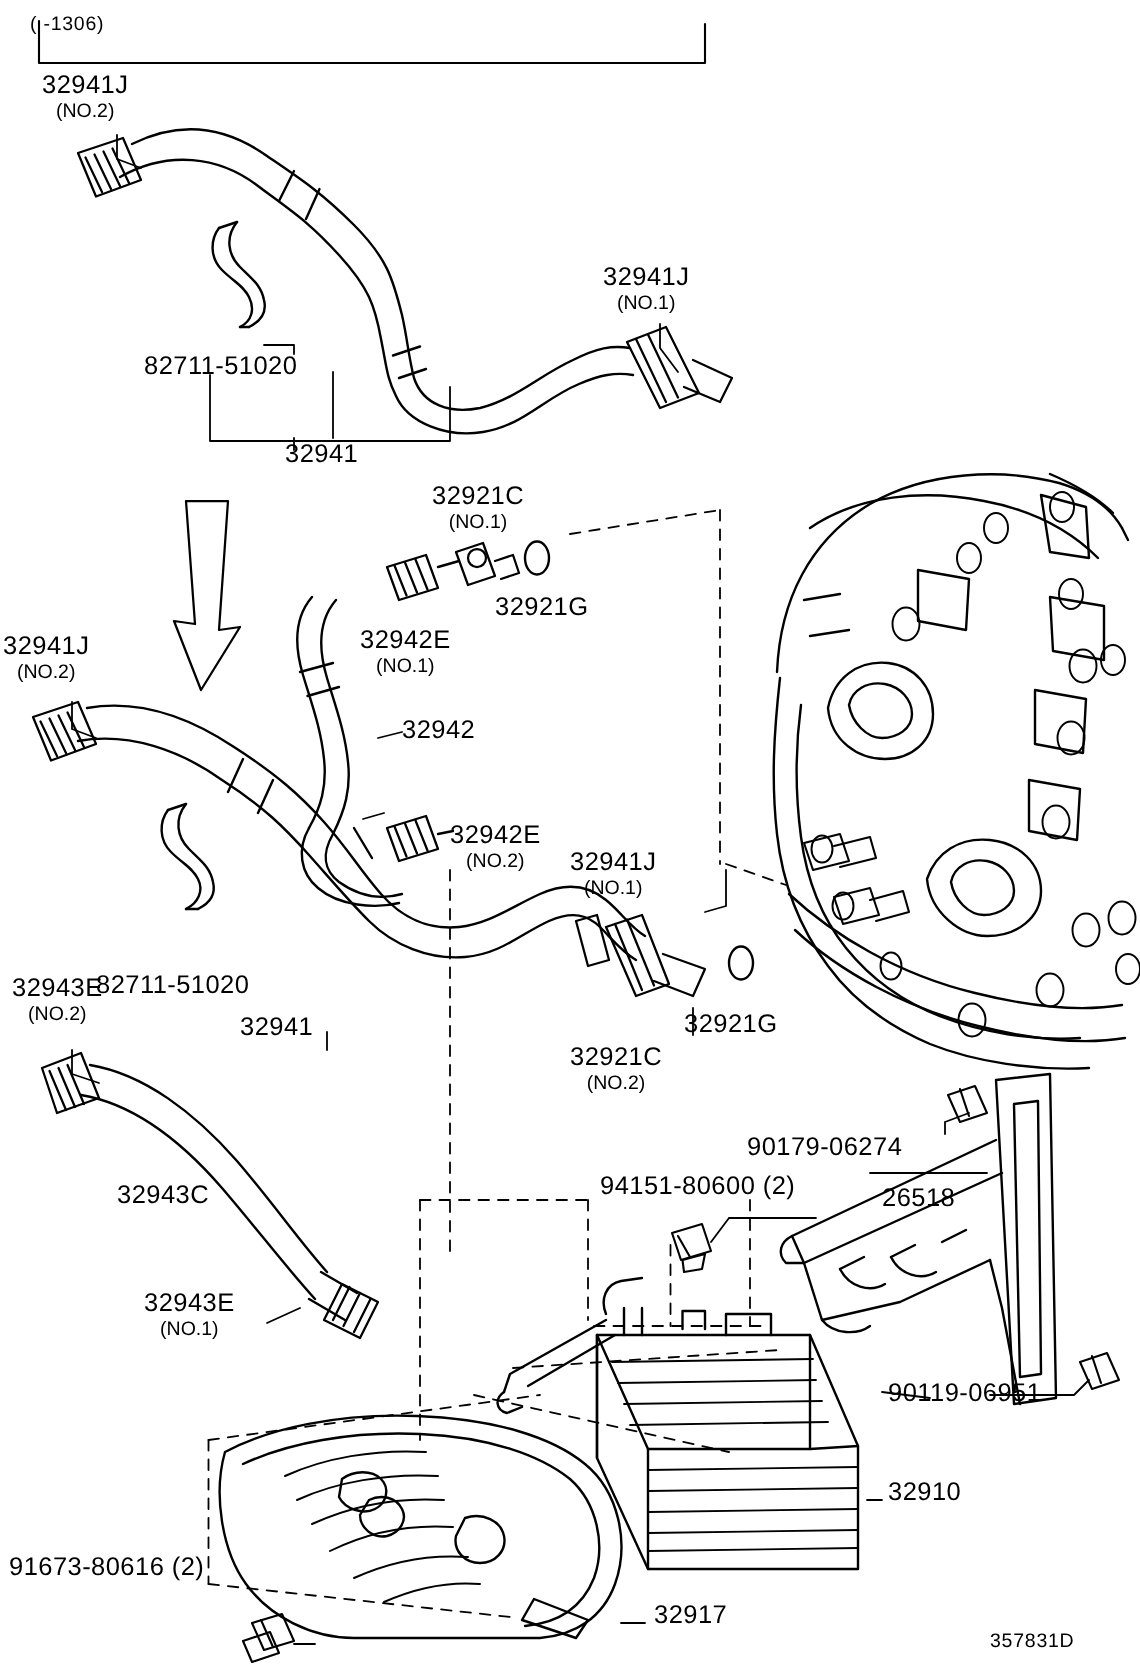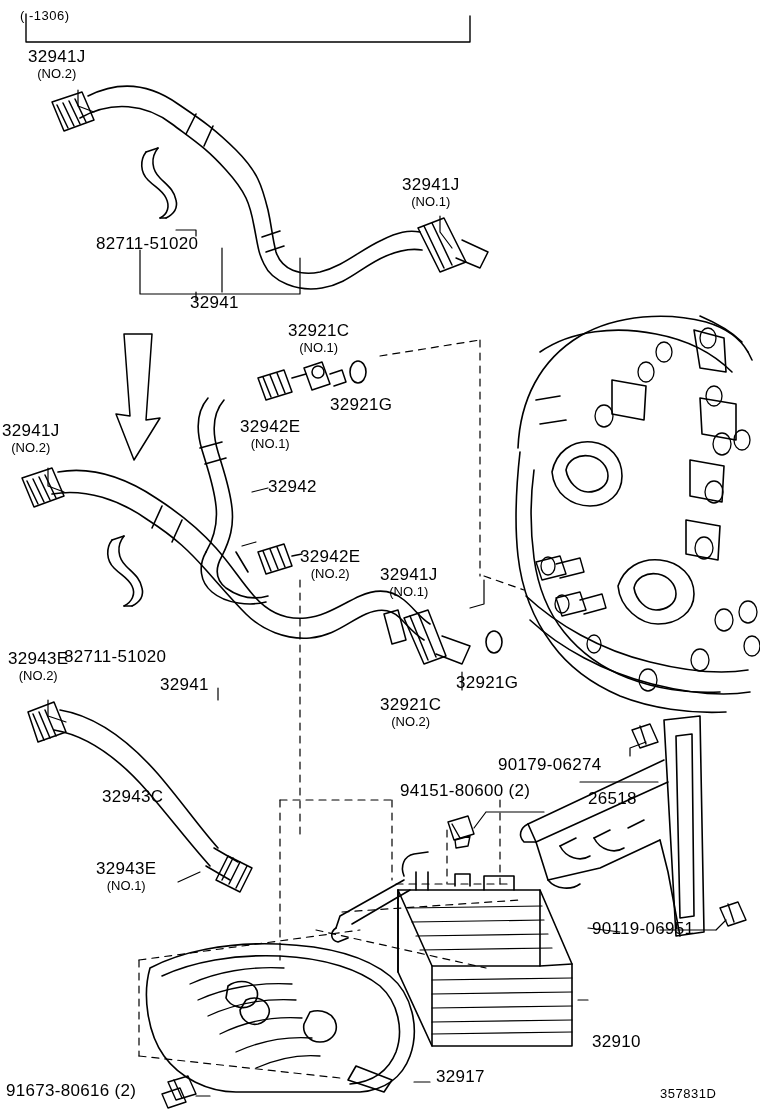--- a/index.html
+++ b/index.html
@@ -417,21 +417,21 @@
   <div class="lbl center" style="left:380px; top:696px;">
     <span class="main">32921C</span>
     <span class="sub">(NO.2)</span>
   </div>
 
   <div class="lbl center" style="left:8px; top:650px;">
     <span class="main">32943E</span>
     <span class="sub">(NO.2)</span>
   </div>
 
-  <div class="lbl" style="left:78px; top:788px;margin-left:24px;">
+  <div class="lbl" style="left:78px; top:788px;">
     <span class="main">32943C</span>
   </div>
 
   <div class="lbl center" style="left:96px; top:860px;">
     <span class="main">32943E</span>
     <span class="sub">(NO.1)</span>
   </div>
 
   <div class="lbl" style="left:498px; top:756px;text-align:right;">
     <span class="main">90179-06274</span>
@@ -442,27 +442,27 @@
   </div>
 
   <div class="lbl" style="left:400px; top:782px;text-align:right;">
     <span class="main">94151-80600 (2)</span>
   </div>
 
   <div class="lbl" style="left:592px; top:920px;">
     <span class="main">90119-06951</span>
   </div>
 
-  <div class="lbl" style="left:592px; top:1033px;">
+  <div class="lbl" style="left:592px; top:986px;">
     <span class="main">32910</span>
   </div>
 
   <div class="lbl" style="left:436px; top:1068px;">
     <span class="main">32917</span>
   </div>
 
-  <div class="lbl" style="left:6px; top:1082px;">
+  <div class="lbl" style="left:6px; top:1036px;">
     <span class="main">91673-80616 (2)</span>
   </div>
 
   <div class="corner-code" style="left:660px; top:1086px;">357831D</div>
 
 </div>
 
 </body></html>

